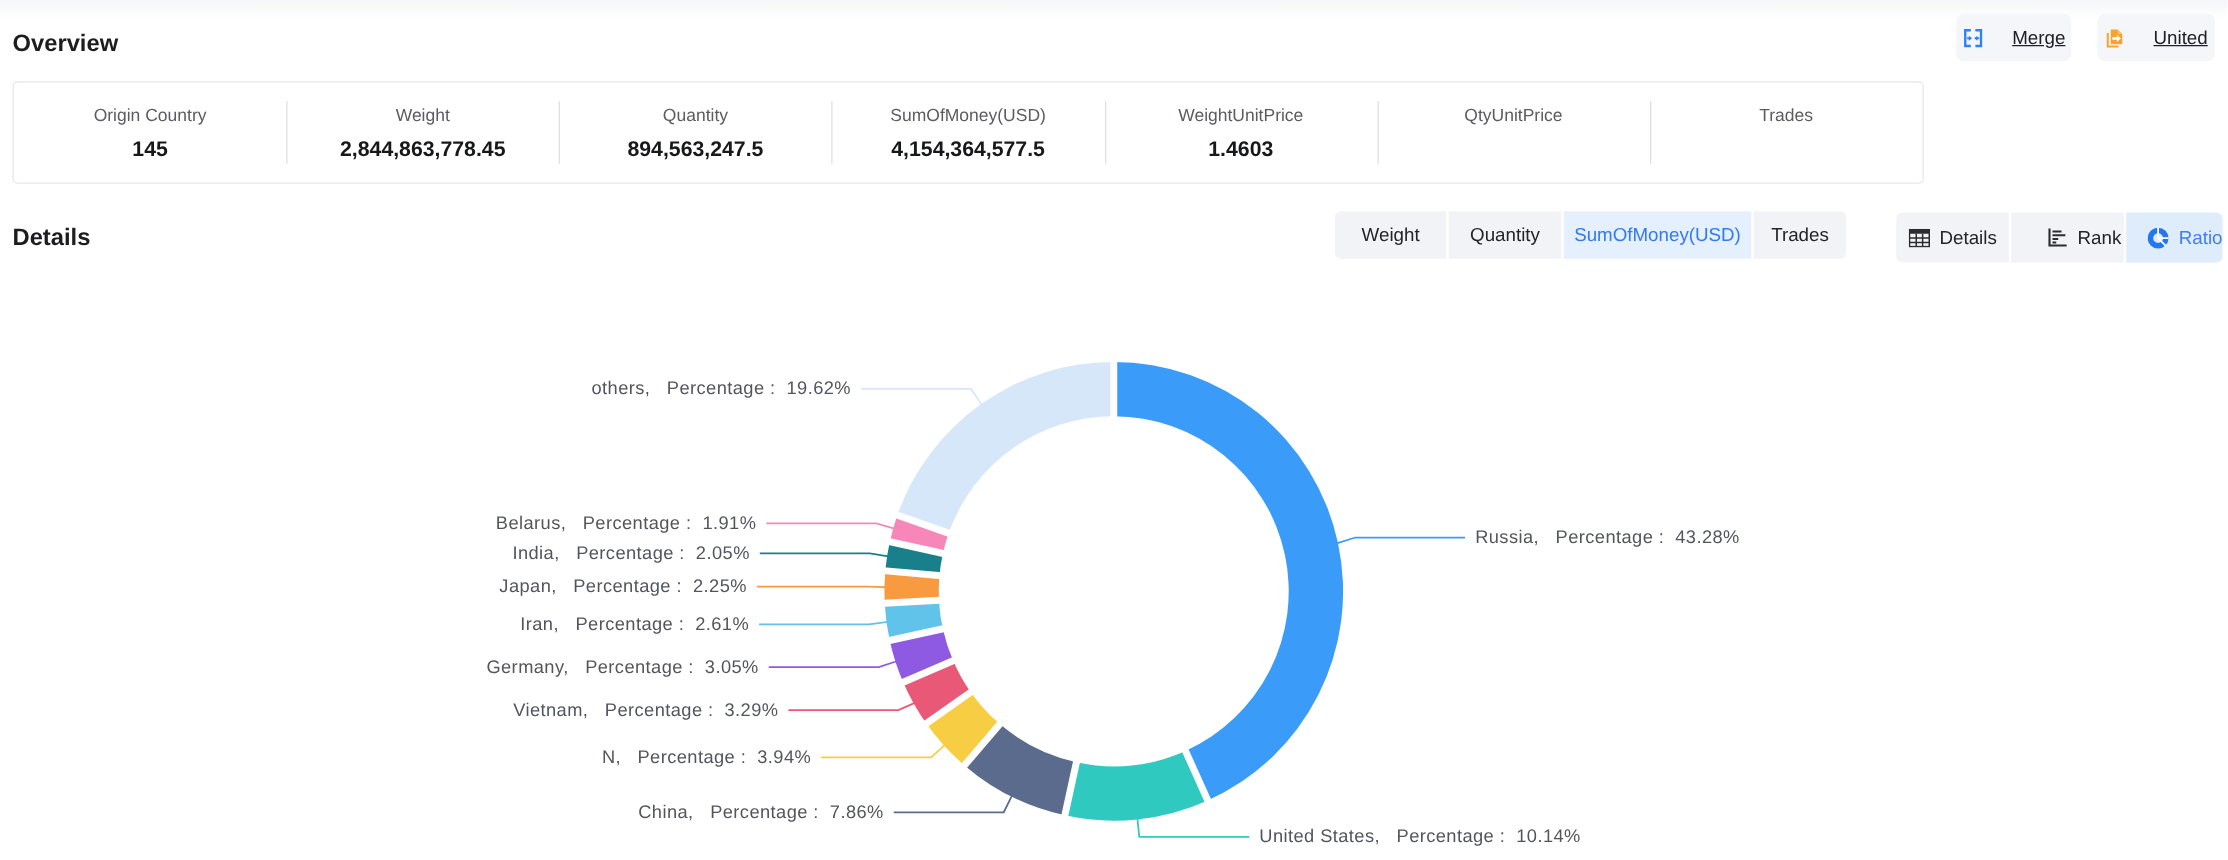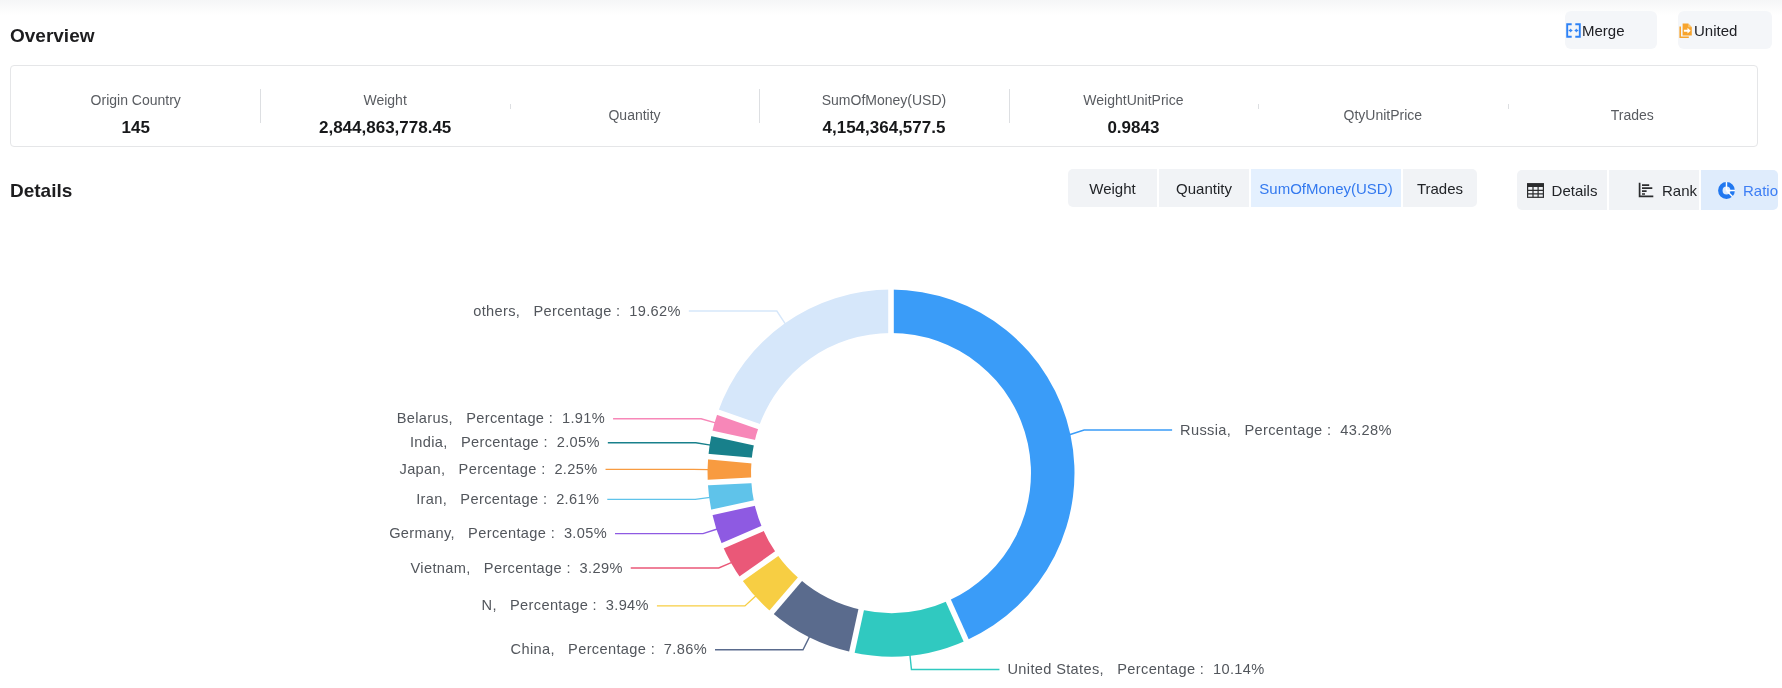--- a/index.html
+++ b/index.html
@@ -1,24 +1,24 @@
 <!DOCTYPE html>
 <html><head><meta charset="utf-8"><style>
 * { margin:0; padding:0; box-sizing:border-box; }
 html,body { width:1782px; height:688px; background:#fff; overflow:hidden;
   font-family:"Liberation Sans",sans-serif; position:relative; }
 .topgrad { position:absolute; left:0; top:0; width:1782px; height:15px;
   background:linear-gradient(#f5f6f7,#ffffff); }
 .h1 { position:absolute; left:10px; top:25px; font-size:19px; font-weight:700; color:#1d1d1f; }
 .btn { position:absolute; top:11px; height:38px; background:#f4f6f9; border-radius:6px;
-  display:flex; align-items:center; justify-content:flex-start; gap:0;
-  font-size:15px; color:#202126; }
+  display:flex; align-items:center; justify-content:center; gap:23px;
+  font-size:15px; color:#202126;text-decoration:underline; }
 .btn svg { display:block; }
-.stats { position:absolute; left:10px; top:65px; width:1748px; height:82px;
-  border:1px solid #e5e6e8; border-radius:4px; display:flex;align-items:center; }
+.stats { position:absolute; left:10px; top:65px; width:1529px; height:82px;
+  border:1px solid #e5e6e8; border-radius:4px; display:flex; }
 .scol { flex:1; text-align:center; padding-top:18px; position:relative; }
 .scol + .scol::before { content:""; position:absolute; left:0; top:15px; bottom:15px;
   width:1px; background:#dddfe2; }
 .slab { font-size:14px; color:#595c61; line-height:17px; }
 .sval { font-size:17px; font-weight:700; color:#17181a; margin-top:9px; line-height:20px; }
 .h2 { position:absolute; left:10px; top:180px; font-size:19px; font-weight:700; color:#1d1d1f; }
 .tabs1 { position:absolute; left:1068px; top:169px; height:38px; display:flex; gap:2px; }
 .tabs1 .t { height:38px; display:flex; align-items:center; justify-content:center;
   background:#f1f3f6; font-size:15px; color:#222428; }
 .tabs1 .t.first { border-radius:5px 0 0 5px; }
@@ -57,28 +57,29 @@
 <div class="scol">
       <div class="slab">Origin Country</div>
       <div class="sval">145</div>
     </div>
 <div class="scol">
       <div class="slab">Weight</div>
       <div class="sval">2,844,863,778.45</div>
     </div>
 <div class="scol">
       <div class="slab">Quantity</div>
+      <div class="sval">894,563,247.5</div>
     </div>
 <div class="scol">
       <div class="slab">SumOfMoney(USD)</div>
       <div class="sval">4,154,364,577.5</div>
     </div>
 <div class="scol">
       <div class="slab">WeightUnitPrice</div>
-      <div class="sval">0.9843</div>
+      <div class="sval">1.4603</div>
     </div>
 <div class="scol">
       <div class="slab">QtyUnitPrice</div>
     </div>
 <div class="scol">
       <div class="slab">Trades</div>
     </div>
 </div>
 <div class="h2">Details</div>
 <div class="tabs1">

